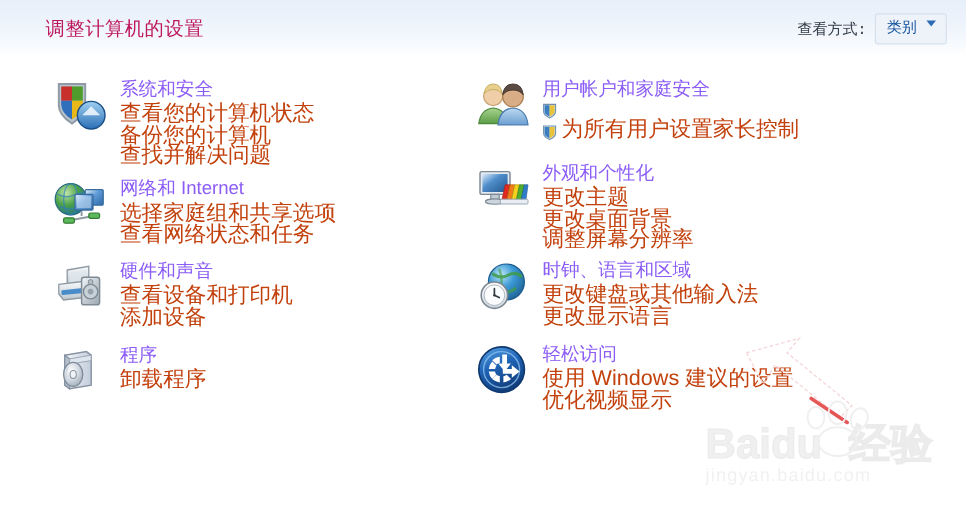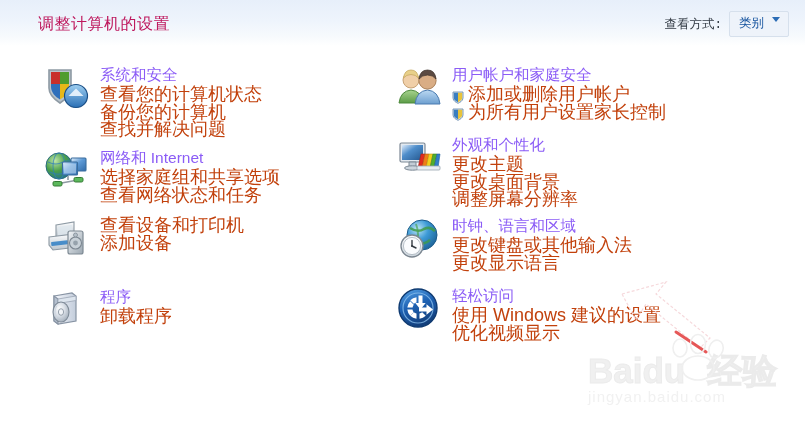--- a/index.html
+++ b/index.html
@@ -168,20 +168,21 @@
         <path d="M14 10 L28 7.8 L28 16.5 L14 18.3 Z" fill="#dfe7ee" opacity="0.8"></path>
         <path d="M5 20 L30 17 L34 22 L34 30 L9 33 L5 28 Z" fill="url(#pr1)" stroke="#8d99a3" stroke-width="1.1"></path>
         <rect x="7" y="25" width="17" height="4" rx="0.8" fill="#2f7fc4" opacity="0.85" transform="rotate(-6 7 25)"></rect>
         <rect x="24" y="14" width="15" height="23" rx="2" fill="url(#sp1)" stroke="#7e8a94" stroke-width="1.2"></rect>
         <circle cx="31.5" cy="26" r="6" fill="#c8d1d8" stroke="#7c8791" stroke-width="1.1"></circle>
         <circle cx="31.5" cy="26" r="2.4" fill="#96a2ac"></circle>
         <circle cx="31.5" cy="18" r="2" fill="#b5c0c9" stroke="#808b95" stroke-width="0.8"></circle>
       </svg>
     </div>
     <div class="cat-text">
+      <div class="cat-title">硬件和声音</div>
       <div class="cat-link">
           <span>查看设备和打印机</span>
         </div>
       <div class="cat-link">
           <span>添加设备</span>
         </div>
     </div>
   </div>
 
   <div class="cat" style="left:44px;top:286px;">
@@ -238,21 +239,20 @@
     <div class="cat-text">
       <div class="cat-title">用户帐户和家庭安全</div>
       <div class="cat-link">
         <span class="uac">
           <svg width="12" height="13" viewBox="0 0 12 13">
             <path d="M1 1 L11 1 L11 7 C11 10 7.5 11.6 6 12.3 C4.5 11.6 1 10 1 7 Z" fill="#d6e4f2" stroke="#6f8fb0" stroke-width="0.9"></path>
             <path d="M1.8 1.8 L6 1.8 L6 11.2 C4.4 10.4 1.8 9.1 1.8 7 Z" fill="#3a7ec0"></path>
             <path d="M6 1.8 L10.2 1.8 L10.2 7 C10.2 9.1 7.6 10.4 6 11.2 Z" fill="#e8c33a"></path>
           </svg>
         </span>
-        <span>添加或删除用户帐户</span>
       </div>
       <div class="cat-link">
         <span class="uac">
           <svg width="12" height="13" viewBox="0 0 12 13">
             <path d="M1 1 L11 1 L11 7 C11 10 7.5 11.6 6 12.3 C4.5 11.6 1 10 1 7 Z" fill="#d6e4f2" stroke="#6f8fb0" stroke-width="0.9"></path>
             <path d="M1.8 1.8 L6 1.8 L6 11.2 C4.4 10.4 1.8 9.1 1.8 7 Z" fill="#3a7ec0"></path>
             <path d="M6 1.8 L10.2 1.8 L10.2 7 C10.2 9.1 7.6 10.4 6 11.2 Z" fill="#e8c33a"></path>
           </svg>
         </span>
         <span>为所有用户设置家长控制</span>

